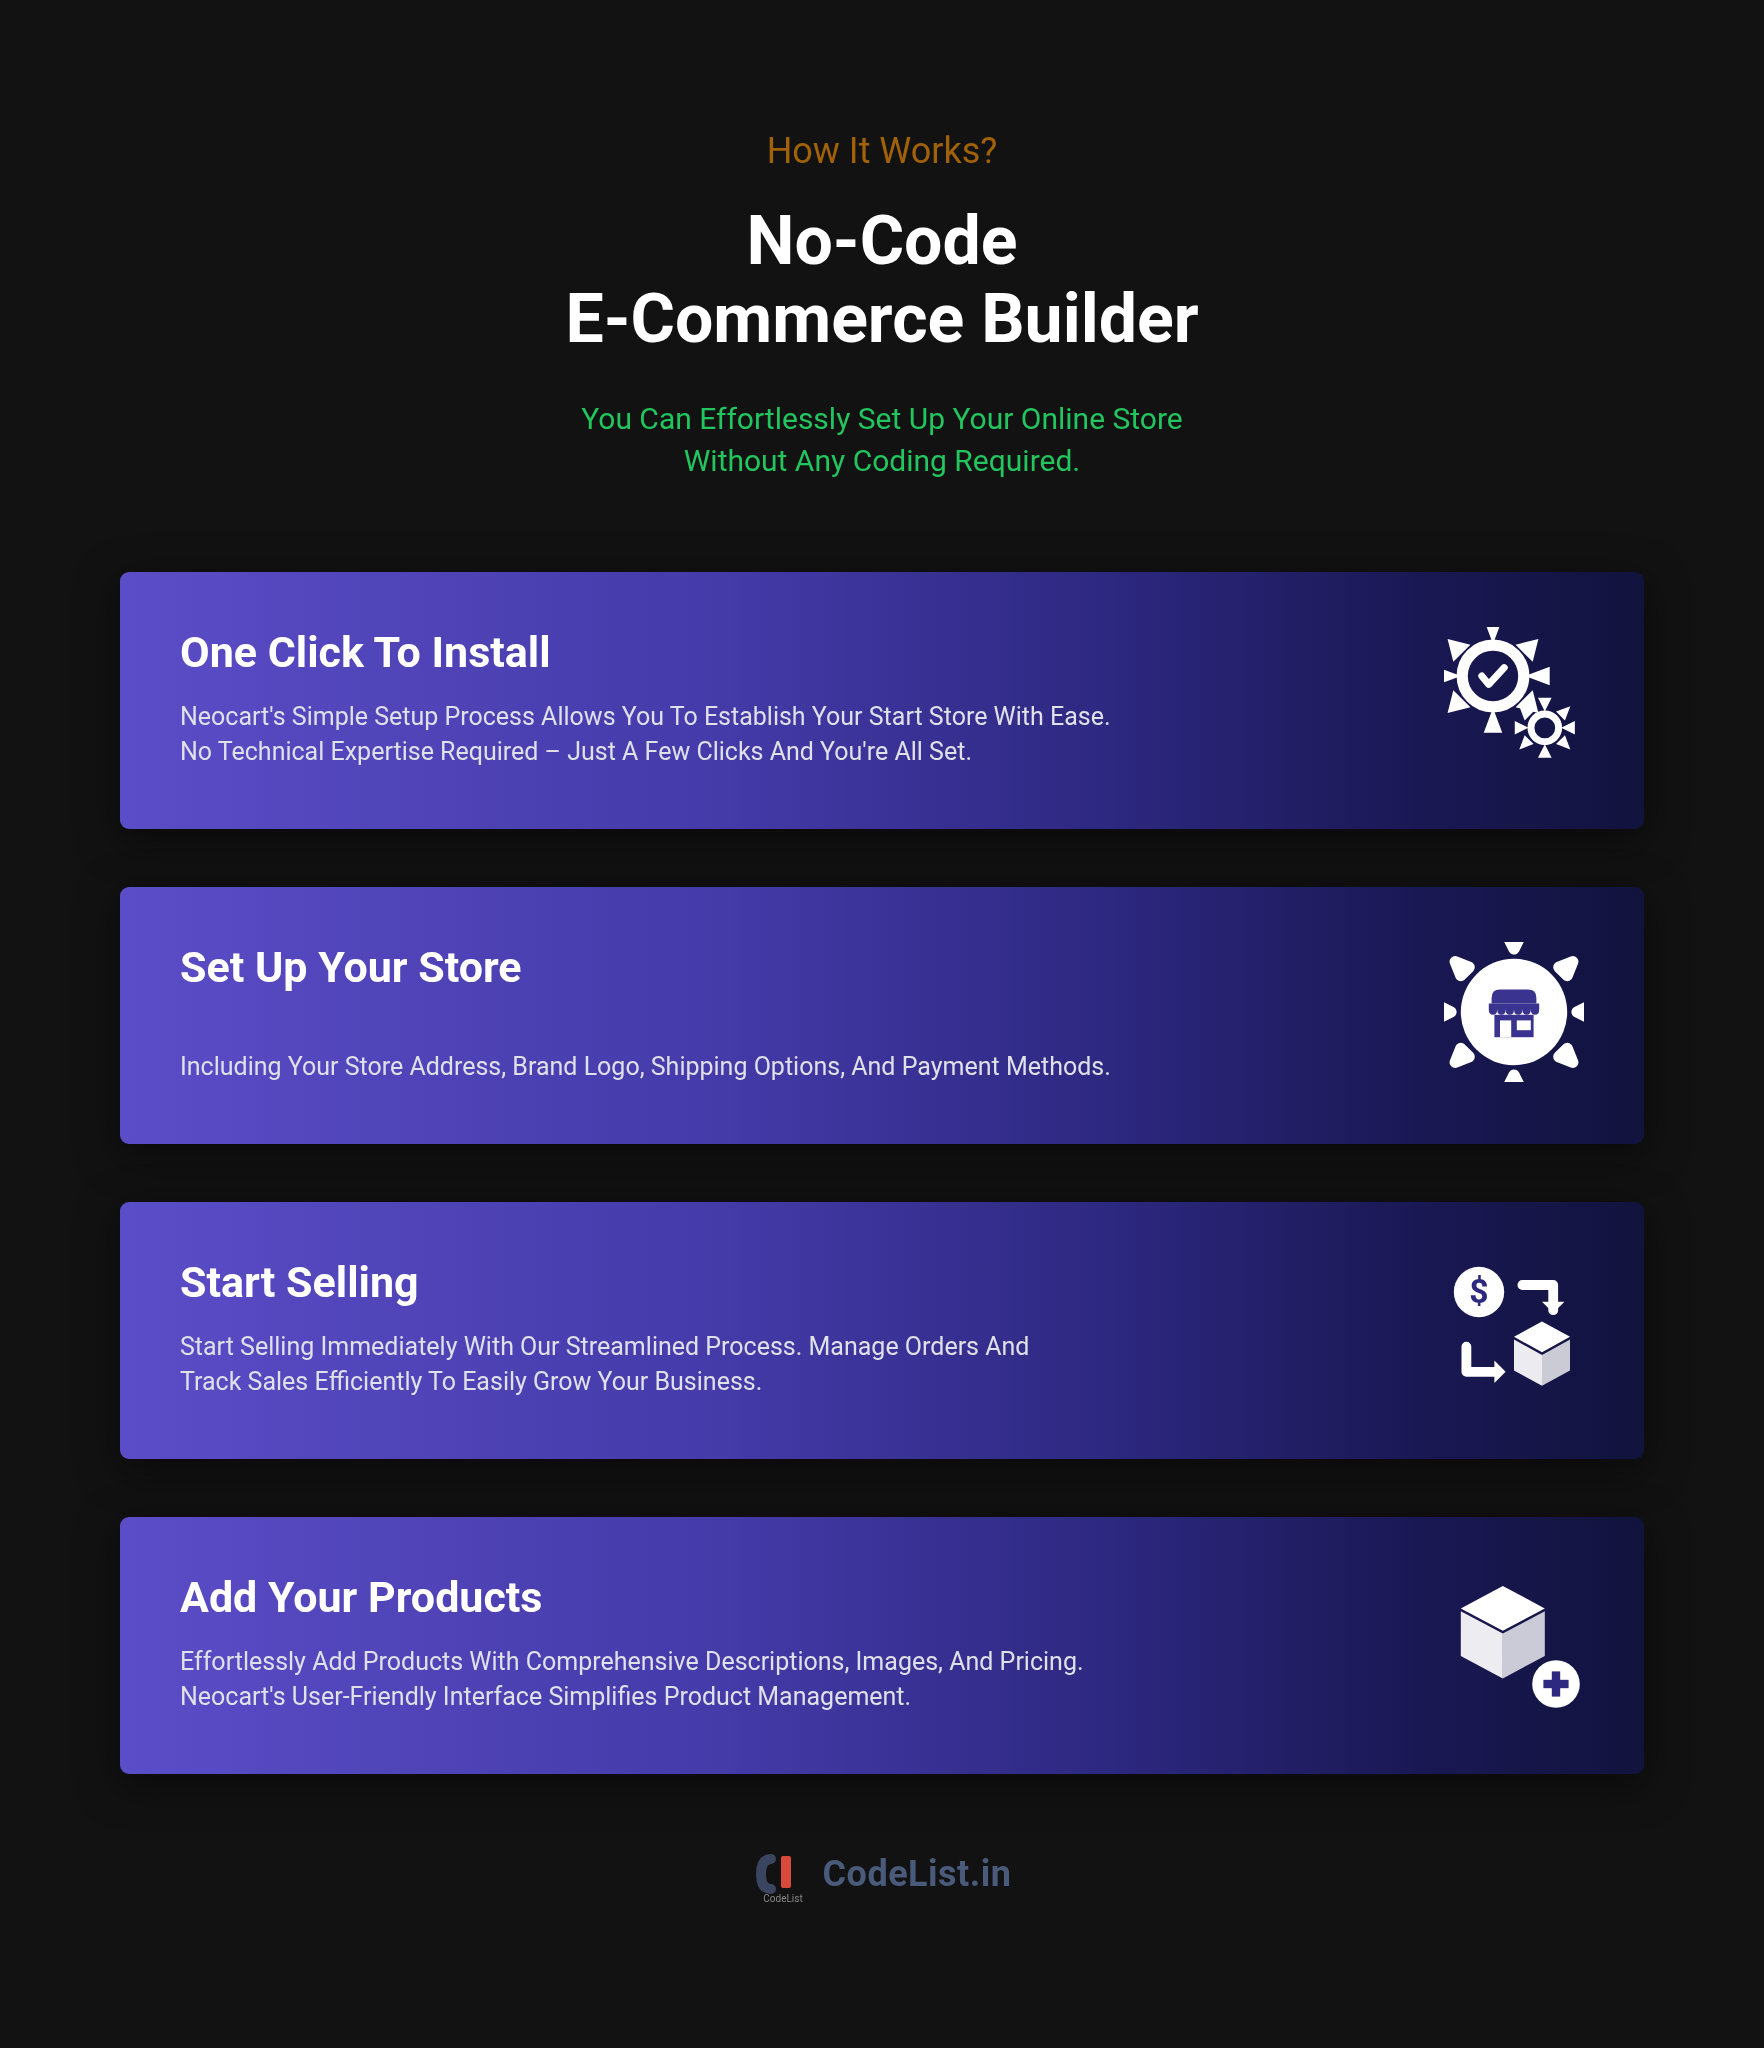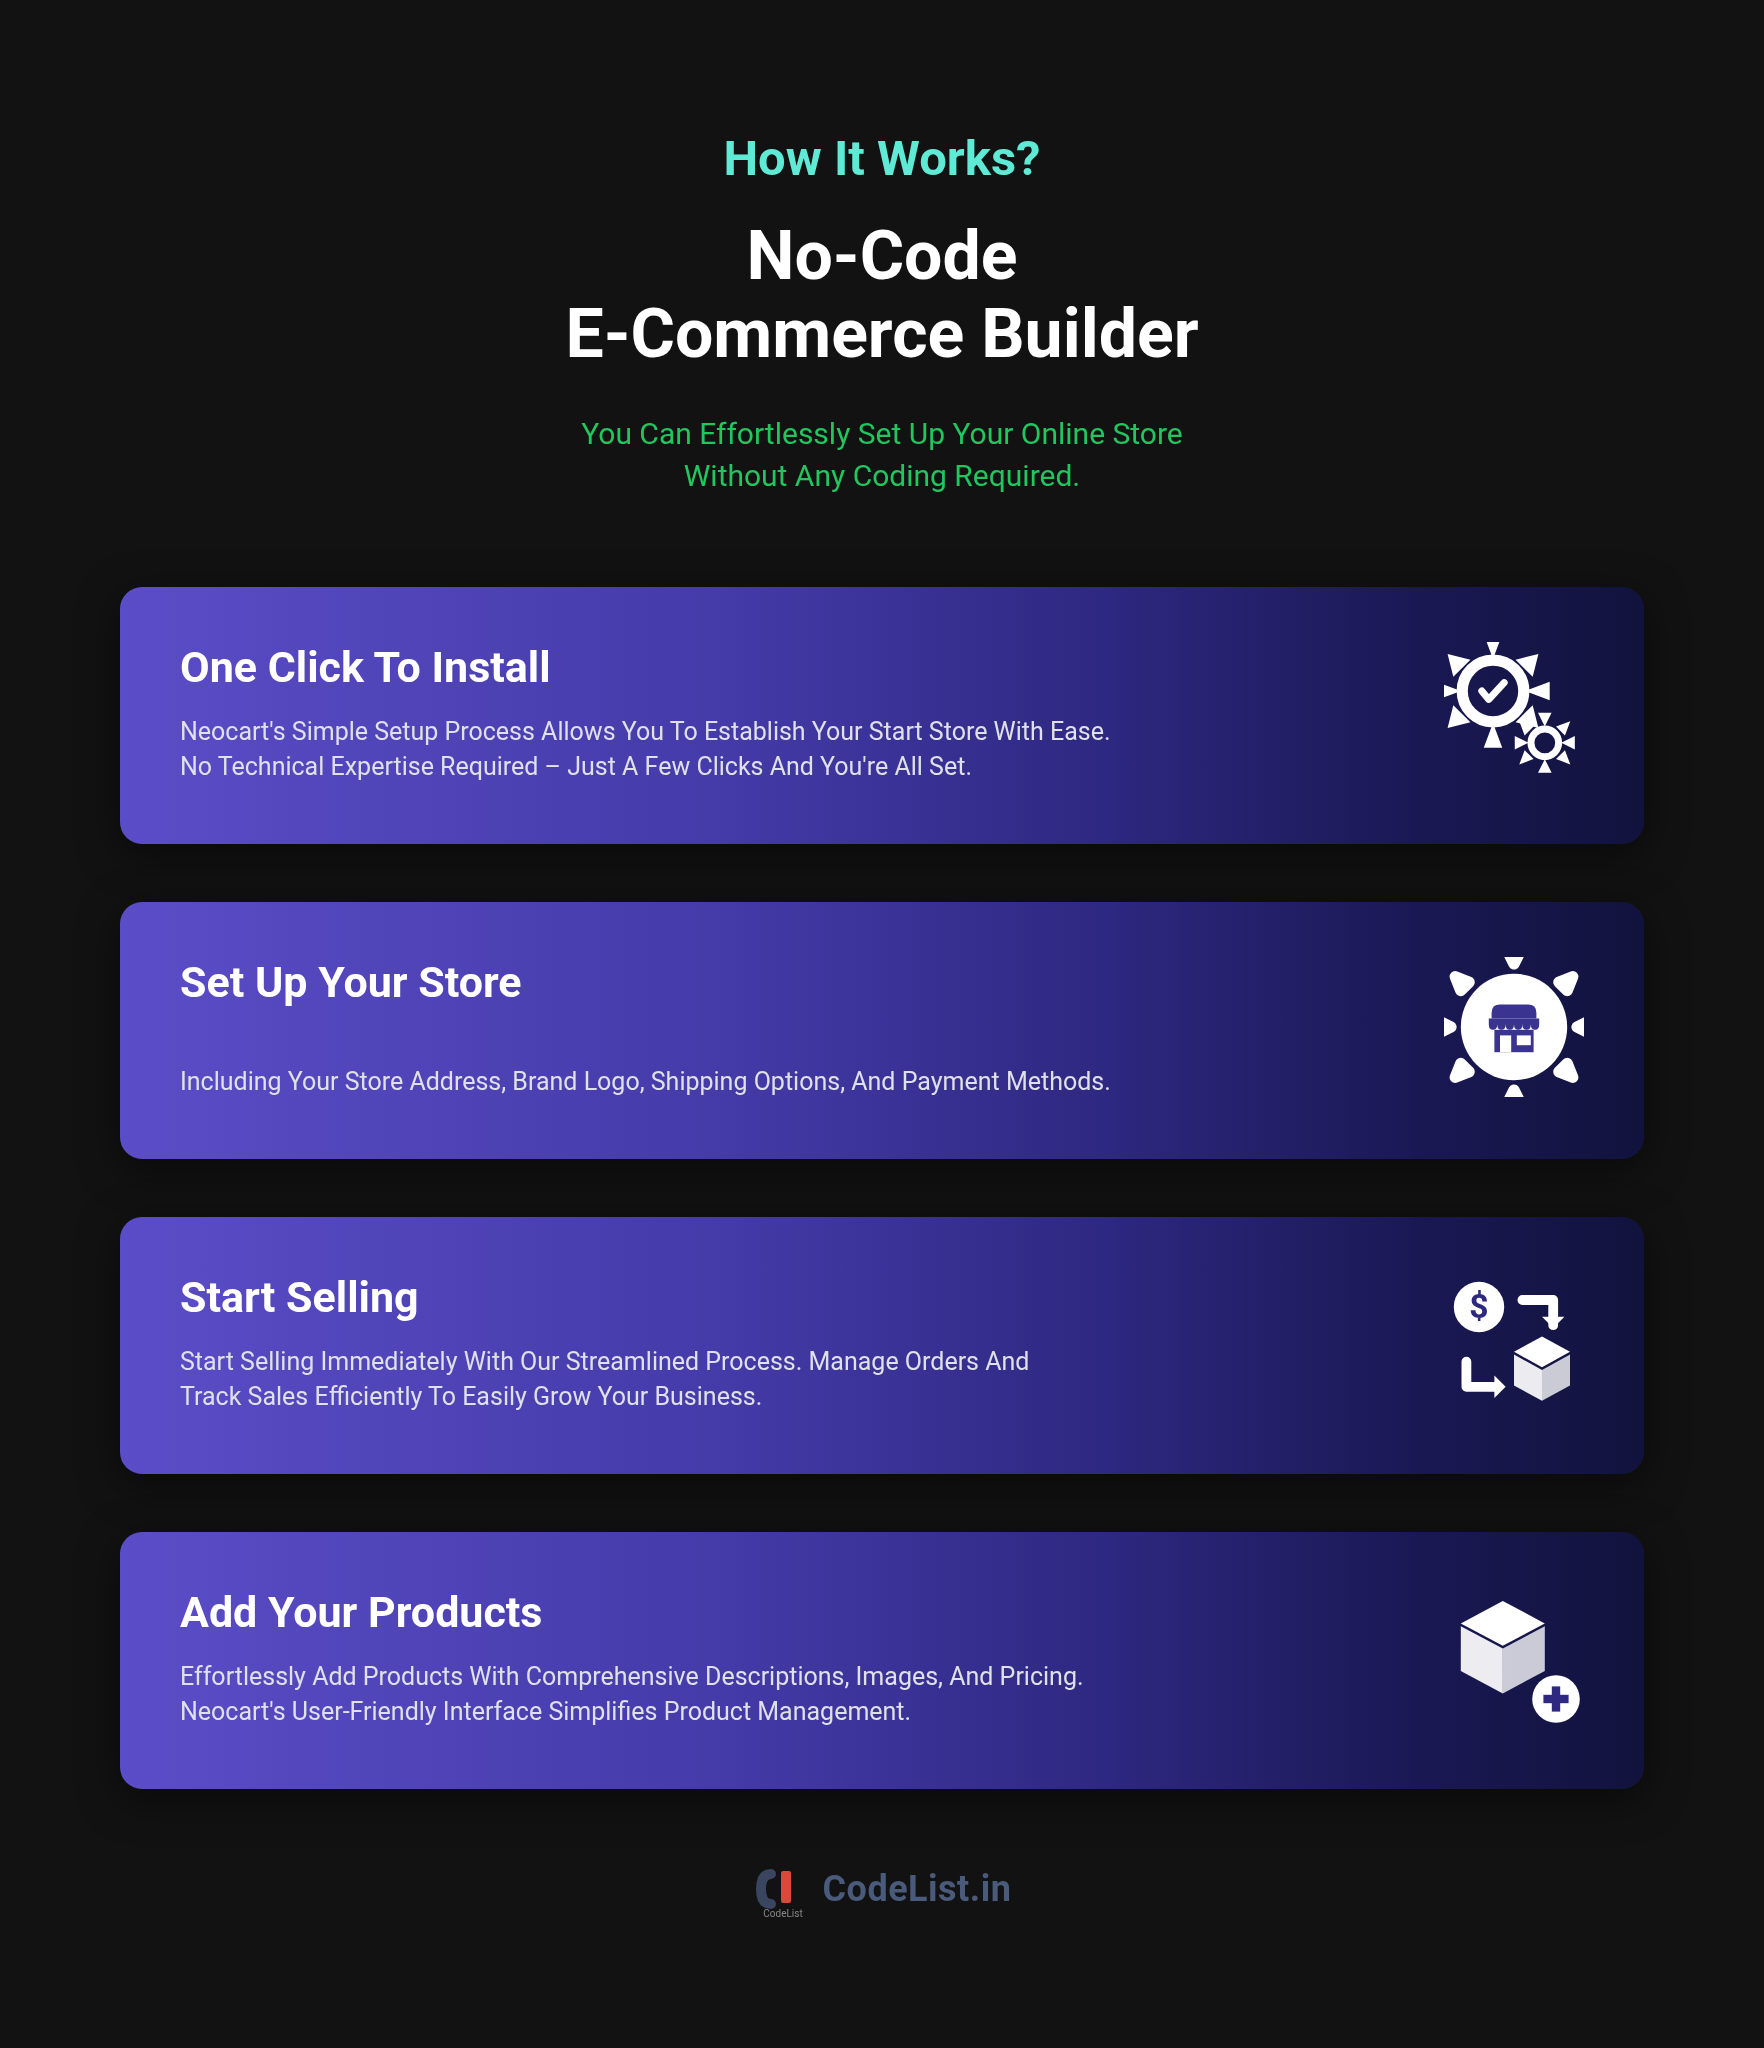--- a/index.html
+++ b/index.html
@@ -9,23 +9,23 @@
       min-height: 2048px;
       width: 1764px;
       margin: 0 auto;
       padding-top: 130px;
     }
     .header {
       text-align: center;
       margin-bottom: 90px;
     }
     .eyebrow {
-      color: #5eead4;
-      font-size: 49px;
-      font-weight: 700;
+      color: #a16207;
+      font-size: 36px;
+      font-weight: 400;
       margin-bottom: 30px;
     }
     .title {
       color: #ffffff;
       font-size: 68px;
       font-weight: 700;
       line-height: 1.15;
       margin-bottom: 40px;
     }
     .subtitle {
@@ -35,21 +35,21 @@
       font-weight: 400;
     }
     .cards {
       padding: 0 120px;
       display: flex;
       flex-direction: column;
       gap: 58px;
     }
     .card {
       background: linear-gradient(90deg, #5b4dc7 0%, #443aa8 40%, #2d2880 65%, #1a1854 85%, #11133d 100%);
-      border-radius: 22px;
+      border-radius: 9px;
       padding: 55px 60px 60px 60px;
       display: flex;
       align-items: flex-start;
       justify-content: space-between;
       box-shadow: 0 10px 40px rgba(0,0,0,0.5);
     }
     .card-text {
       flex: 1;
     }
     .card-title {

